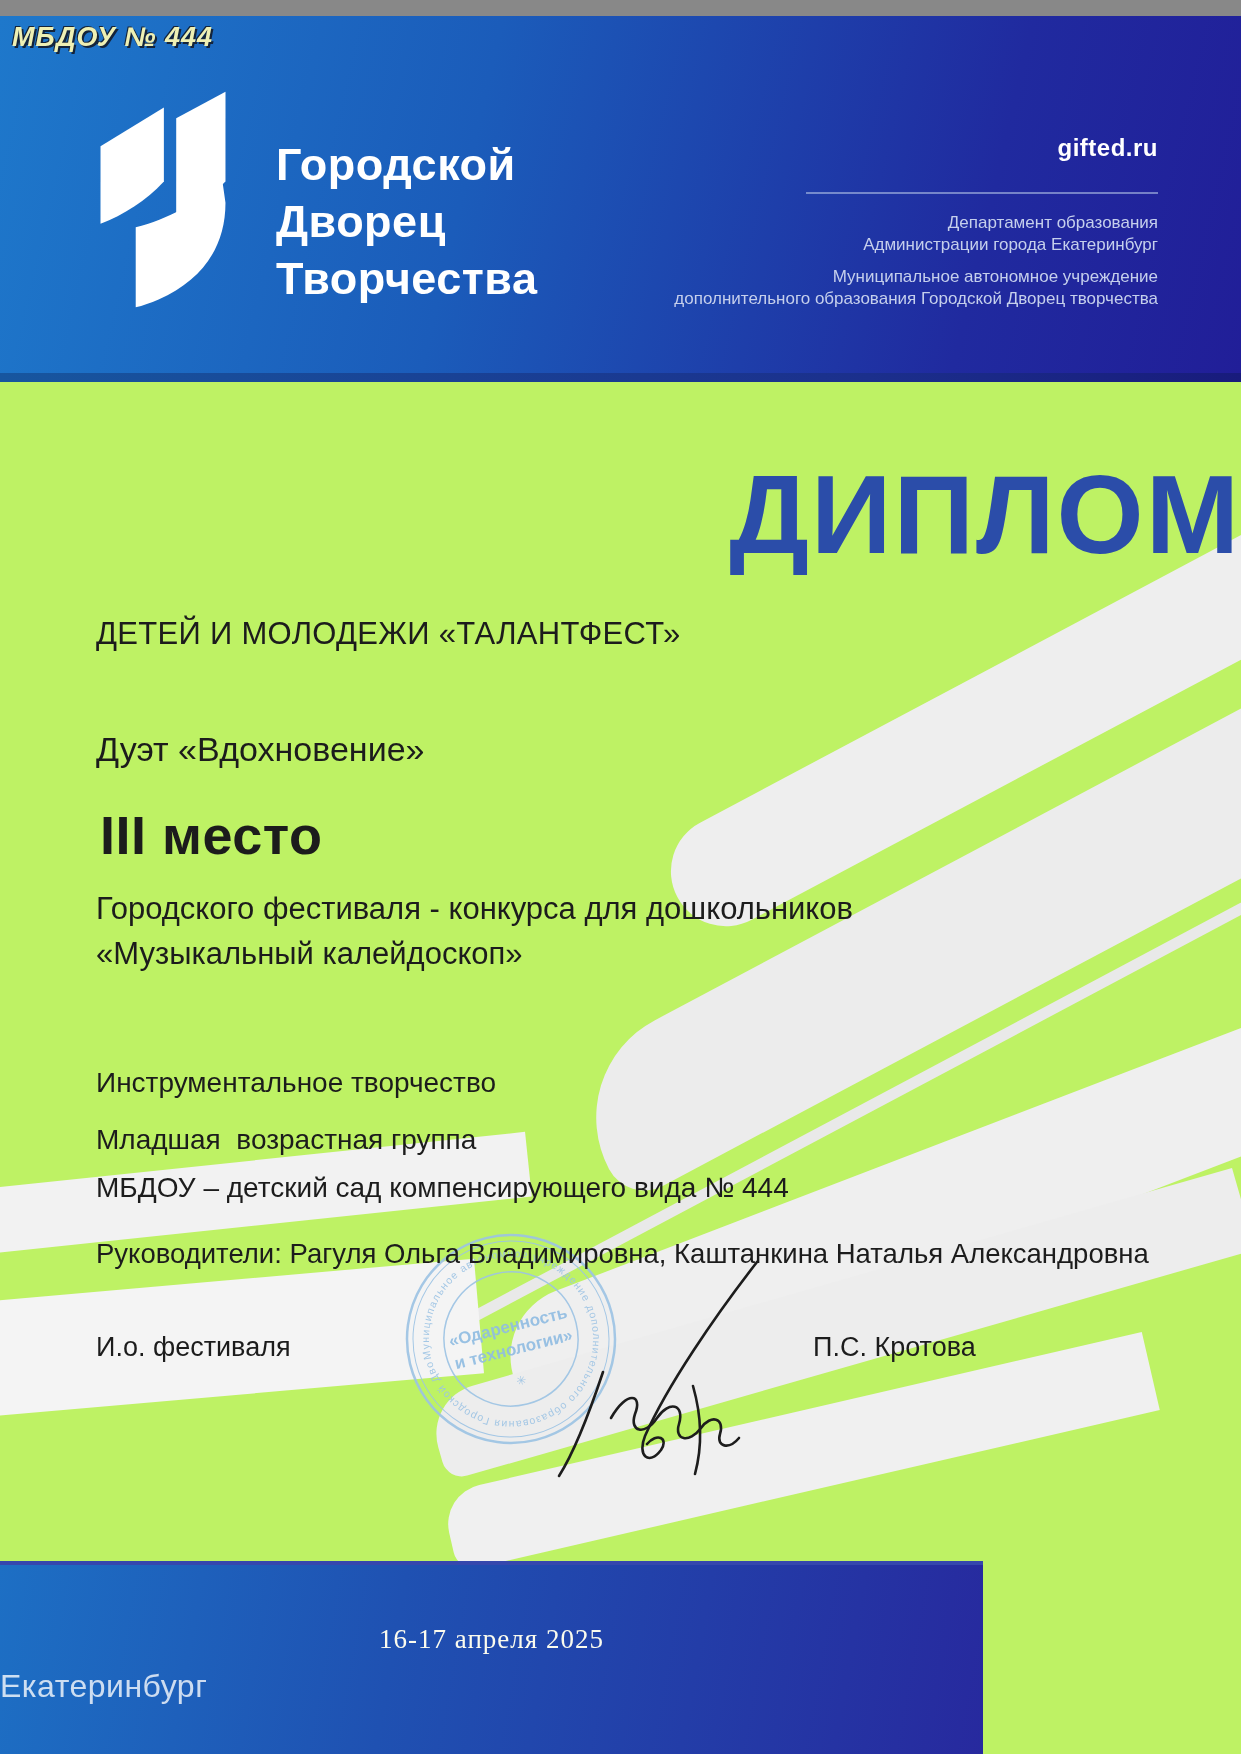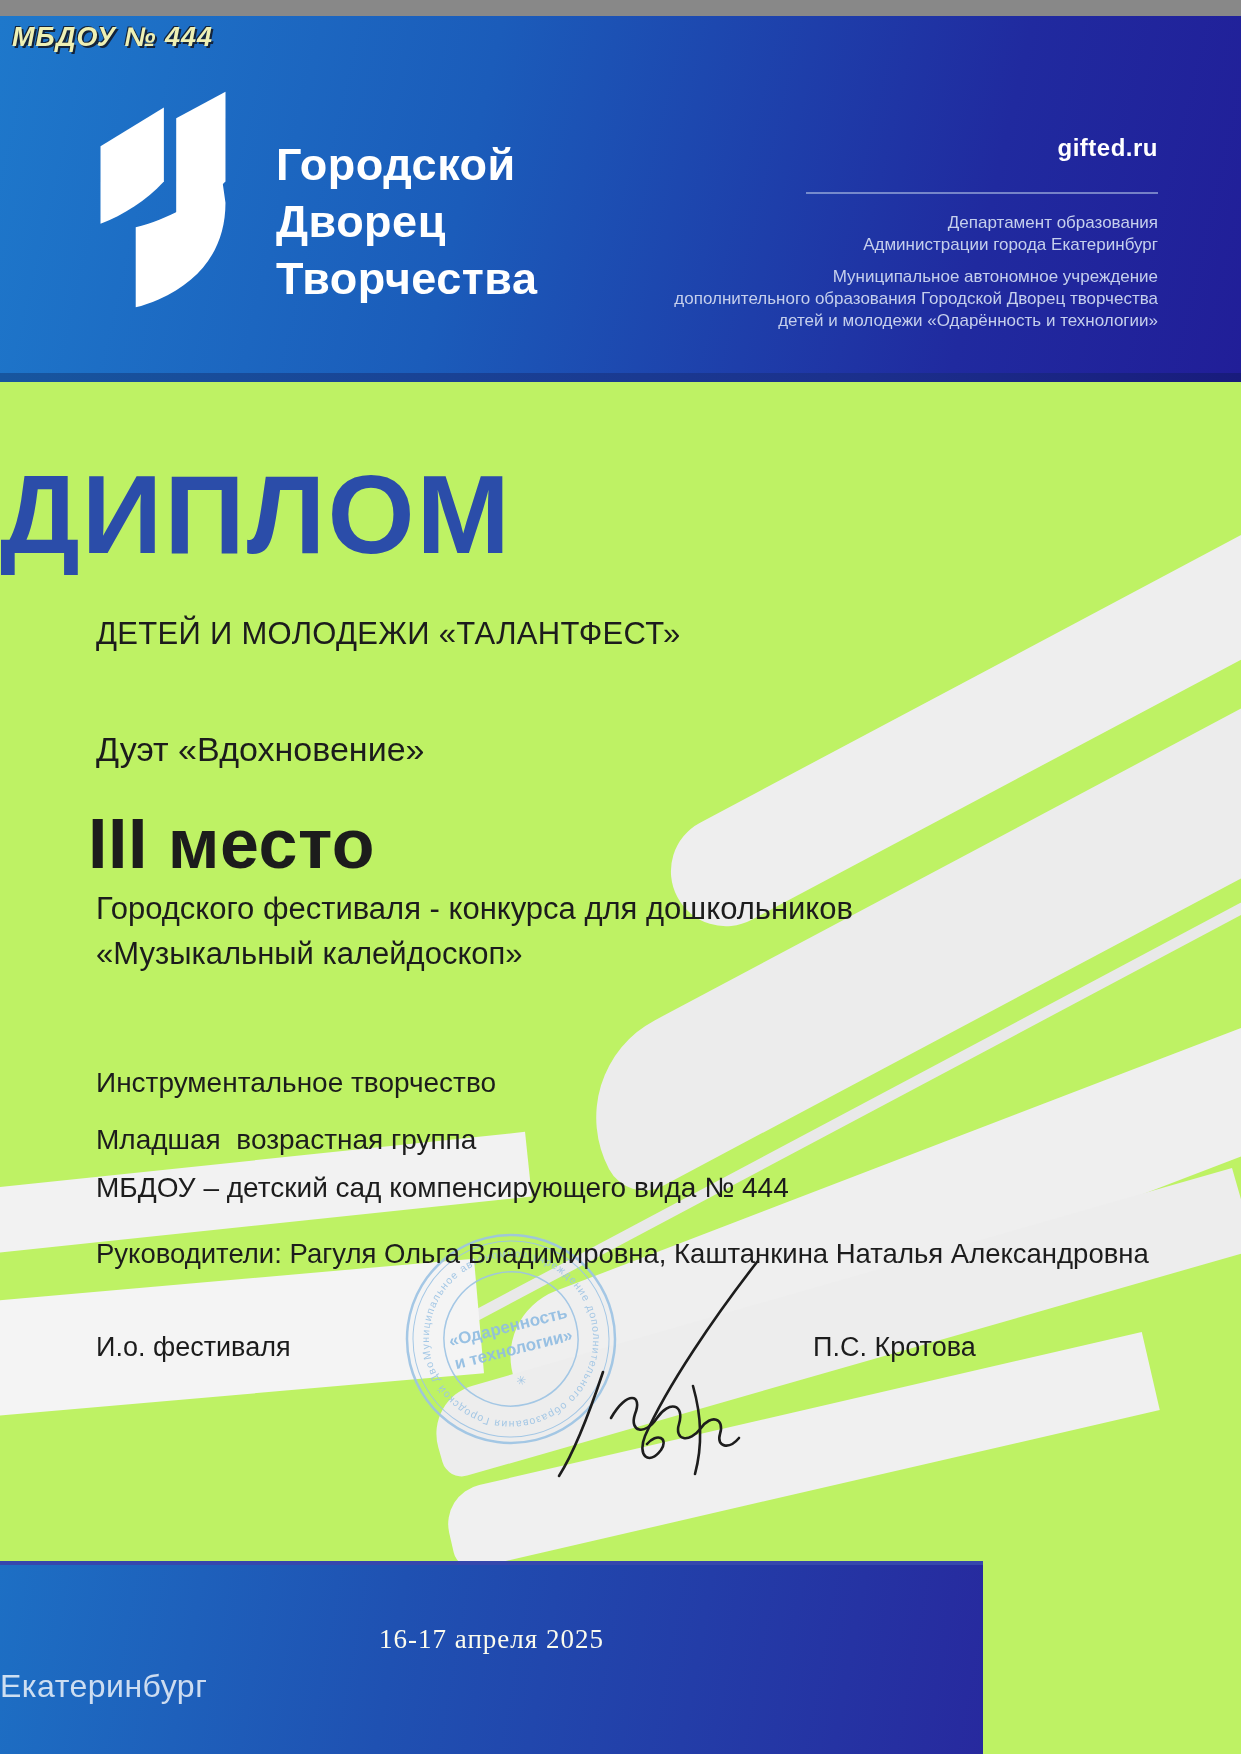--- a/index.html
+++ b/index.html
@@ -45,27 +45,27 @@
   .wm-line { left:330px; top:700px; width:1150px; height:11px; background:#e9e9e9; transform:rotate(-28deg); border-radius:6px; }
   .wm-c { left:480px; top:760px; width:950px; height:120px; background:#efefef; transform:rotate(-21deg); border-radius:70px 0 0 30px; }
   .wm-d { left:420px; top:900px; width:840px; height:85px; background:#ededed; transform:rotate(-16deg); border-radius:50px 0 0 20px; }
   .wm-e { left:-50px; top:780px; width:580px; height:65px; background:#f2f2f2; transform:rotate(-6deg); }
   .wm-f { left:-60px; top:900px; width:540px; height:115px; background:#f4f4f4; transform:rotate(-5deg); }
   .wm-g { left:440px; top:1030px; width:720px; height:80px; background:#f0f0f0; transform:rotate(-13deg); border-radius:40px 0 0 20px; }
 
   
   .txt { position:absolute; color:#1c1c1c; z-index:2; }
   .title {
-    left:0; top:443px; width:1241px; text-align:left;
+    left:0; top:443px; width:1241px; text-align:right;
     font-size:112px; font-weight:bold; color:#2b4da9; letter-spacing:2px; line-height:1;
   }
   .award { left:96px; top:596px; font-size:31px; line-height:44px; letter-spacing:0.3px; }
   .award span { display:block; }
   .recipient { left:96px; top:714px; font-size:34px; }
-  .place { left:88px; top:788px; font-size:70px; font-weight:bold; letter-spacing:0.5px;text-align:center; }
+  .place { left:100px; top:788px; font-size:54px; font-weight:bold; letter-spacing:0.5px;text-align:center; }
   .contest { left:96px; top:870px; font-size:31px; line-height:45px; }
   .contest span { display:block; }
   .piece { left:96px; top:980px; font-size:28px; }
   .category { left:96px; top:1051px; font-size:28px; }
   .age { left:96px; top:1108px; font-size:28px; white-space:pre-wrap; }
   .institution { left:96px; top:1156px; font-size:28px; }
   .leaders { left:96px; top:1222px; font-size:27.5px; }
   .signer-title { left:96px; top:1316px; font-size:27px; }
   .signer-name { left:813px; top:1316px; font-size:27px; }
 
@@ -125,21 +125,20 @@
     <div class="header-right">
       <div class="site">gifted.ru</div>
       <div class="hdr-divider"></div>
       <div class="dept">
         <span>Департамент образования</span>
         <span>Администрации города Екатеринбург</span>
       </div>
       <div class="org-desc">
         <span>Муниципальное автономное учреждение</span>
         <span>дополнительного образования Городской Дворец творчества</span>
-        <span>детей и молодежи «Одарённость и технологии»</span>
       </div>
     </div>
   </div>
 
   <h1 class="txt title">ДИПЛОМ</h1>
 
   <div class="txt award">
     <span>ДЕТЕЙ И МОЛОДЕЖИ «ТАЛАНТФЕСТ»</span>
   </div>
 

